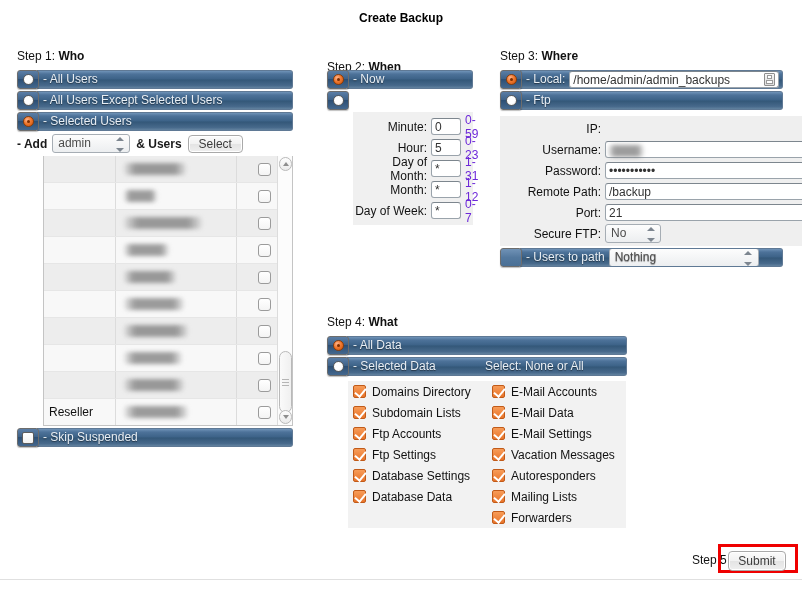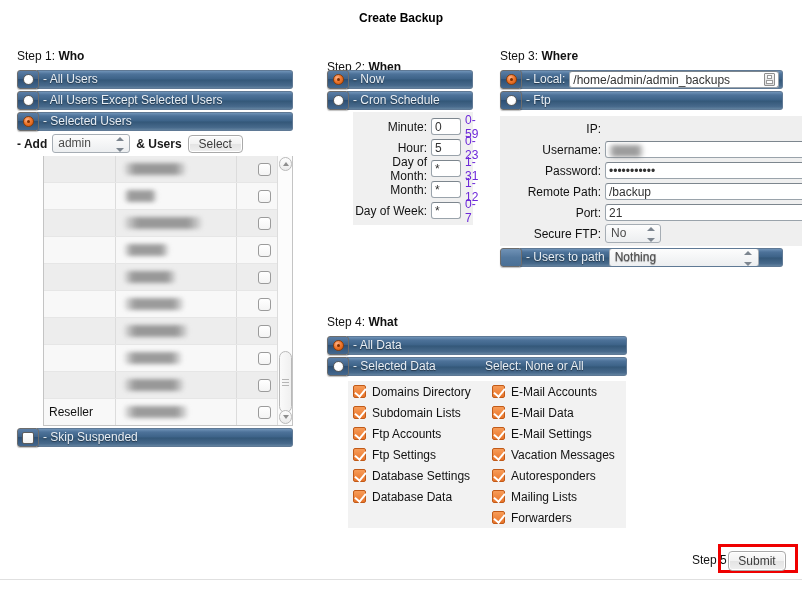--- a/index.html
+++ b/index.html
@@ -602,21 +602,20 @@
   <div class="barrow">
     <span class="knob on">
         <span class="dot"></span>
       </span>
     <span class="barlabel">- Now</span>
   </div>
   <div class="barrow">
     <span class="knob">
         <span class="dot"></span>
       </span>
-    <span class="barlabel">- Cron Schedule</span>
   </div>
 </div>
 
 <div id="cronbox">
     <div class="cronrow">
       <span class="cl">Minute:</span>
       <input class="tf" type="text" value="0" style="">
       <span class="cr">0-59</span>
     </div>
     <div class="cronrow">

